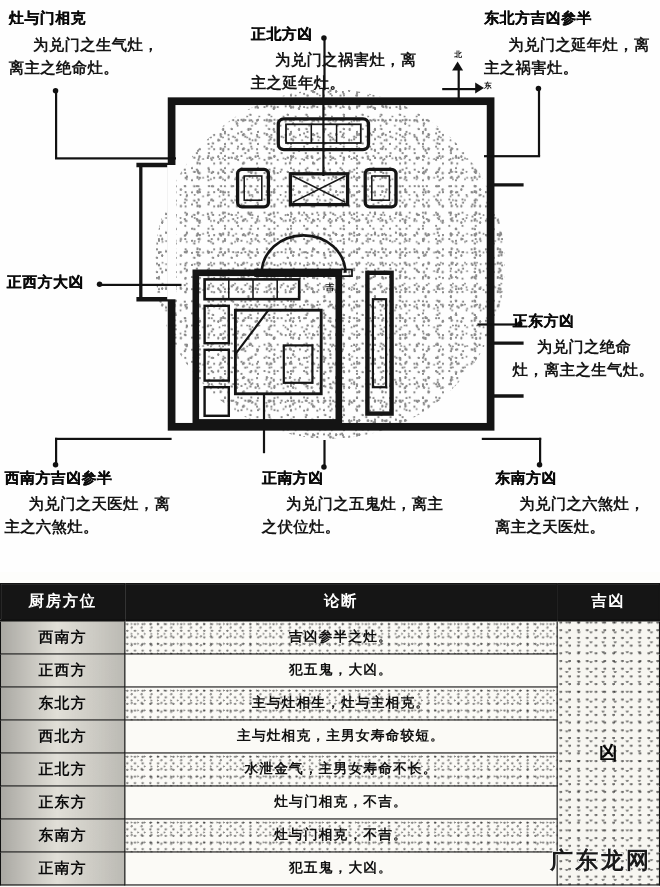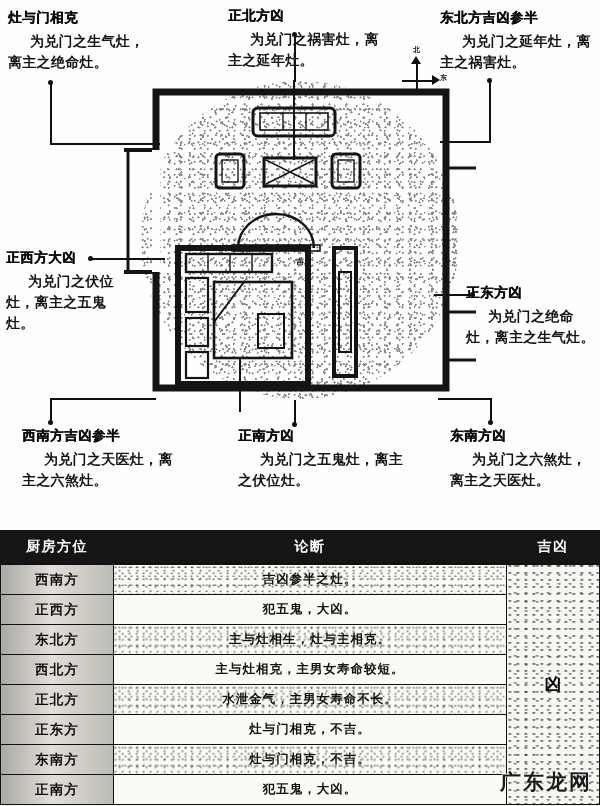--- a/index.html
+++ b/index.html
@@ -305,41 +305,40 @@
 
   <div class="leader h" style="left:438px; top:398px; width:54px;"></div>
   <div class="leader v" style="left:490px; top:398px; height:26px;"></div>
   <div class="dot" style="left:488px; top:420px;"></div>
 
   <div class="anno indent" style="left:8px; top:6px; width:150px;">
     <span class="anno-title">灶与门相克</span>
     <div class="anno-body">为兑门之生气灶，离主之绝命灶。</div>
   </div>
 
-  <div class="anno indent" style="left:228px; top:4px; width:160px;">
+  <div class="anno indent" style="left:228px; top:20px; width:160px;">
     <span class="anno-title">正北方凶</span>
     <div class="anno-body">为兑门之祸害灶，离主之延年灶。</div>
   </div>
 
   <div class="anno indent" style="left:440px; top:6px; width:158px;">
     <span class="anno-title">东北方吉凶参半</span>
     <div class="anno-body">为兑门之延年灶，离主之祸害灶。</div>
   </div>
 
   <div class="anno indent" style="left:6px; top:246px; width:126px;font-family:Liberation Serif, serif;">
     <span class="anno-title">正西方大凶</span>
-    <div class="anno-body">为兑门之伏位灶，离主之五鬼灶。</div>
   </div>
 
   <div class="anno indent" style="left:466px; top:281px; width:130px;">
     <span class="anno-title">正东方凶</span>
     <div class="anno-body">为兑门之绝命灶，离主之生气灶。</div>
   </div>
 
-  <div class="anno indent" style="left:22px; top:424px; width:160px;">
+  <div class="anno indent" style="left:4px; top:424px; width:160px;">
     <span class="anno-title">西南方吉凶参半</span>
     <div class="anno-body">为兑门之天医灶，离主之六煞灶。</div>
   </div>
 
   <div class="anno indent" style="left:238px; top:424px; width:168px;">
     <span class="anno-title">正南方凶</span>
     <div class="anno-body">为兑门之五鬼灶，离主之伏位灶。</div>
   </div>
 
   <div class="anno indent" style="left:450px; top:424px; width:148px;">

